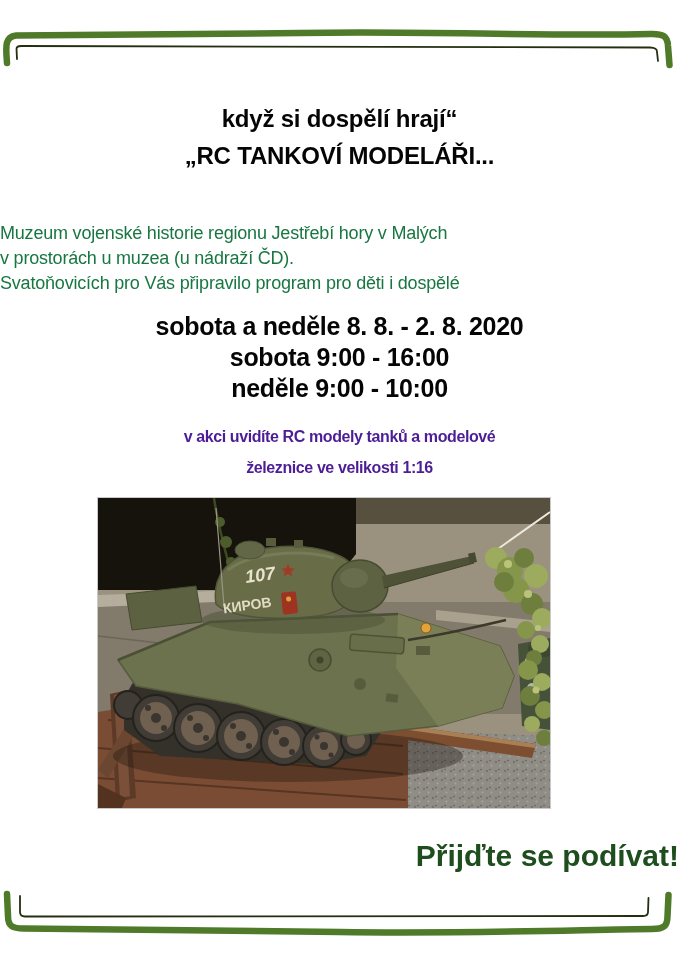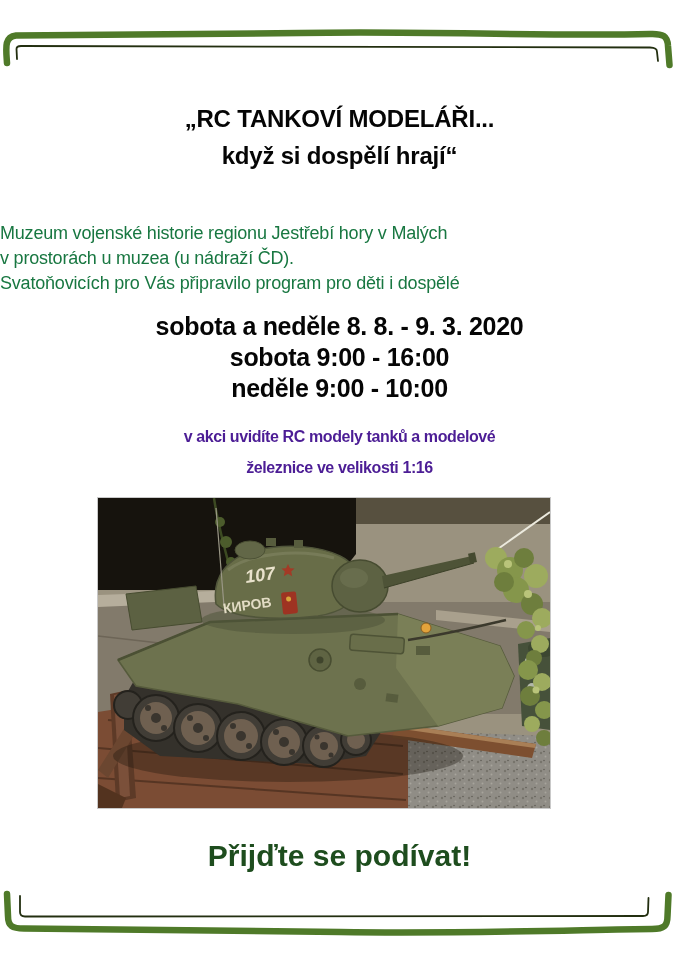--- a/index.html
+++ b/index.html
@@ -24,46 +24,46 @@
             letter-spacing:-0.3px;}
 
   .info{position:absolute;top:421px;left:0;right:0;text-align:center;
         color:#4c1d95;font-size:16px;font-weight:bold;line-height:31px;
         letter-spacing:-0.4px;}
 
   .photo{position:absolute;top:497px;left:97px;width:452px;height:310px;
          border:1px solid #c9c9c9;background:#fff;}
   .photo svg{display:block;width:452px;height:310px;}
 
-  .cta{position:absolute;top:836px;left:0;right:0;text-align:center;
+  .cta{position:absolute;top:836px;left:0;right:0;text-align:right;
        color:#1e4d1e;font-size:30px;font-weight:bold;line-height:40px;}
 </style>
 </head>
 <body>
 
 <div class="poster">
 
   <svg class="border top" viewBox="0 0 679 72" aria-hidden="true">
     <path d="M 7 63 C 6 48 4 37 16 35.5 L 300 33 C 420 30.5 540 36.5 650 34 C 663 33.5 667.5 36 668 46 L 669.5 65" fill="none" stroke="#4f7a29" stroke-width="6.5" stroke-linecap="round"></path>
     <path d="M 17 59 L 16.5 49 C 16.5 46.5 18 46 21 46 L 650 47.5 C 655.5 47.6 657 49 657 52 L 658 61" fill="none" stroke="#232f10" stroke-width="1.8" stroke-linecap="round"></path>
   </svg>
 
   <div class="title-block">
+    <div class="t12">když si dospělí hrají“</div>
     <div class="t12">„RC TANKOVÍ MODELÁŘI...</div>
-    <div class="t12">když si dospělí hrají“</div>
   </div>
 
   <div class="intro">
     <div>Muzeum vojenské historie regionu Jestřebí hory v Malých</div>
     <div>v prostorách u muzea (u nádraží ČD).</div>
     <div>Svatoňovicích pro Vás připravilo program pro děti i dospělé</div>
   </div>
 
   <div class="schedule">
-    <div>sobota a neděle 8. 8. - 9. 3. 2020</div>
+    <div>sobota a neděle 8. 8. - 2. 8. 2020</div>
     <div>sobota 9:00 - 16:00</div>
     <div>neděle 9:00 - 10:00</div>
   </div>
 
   <div class="info">
     <div>v akci uvidíte RC modely tanků a modelové</div>
     <div>železnice ve velikosti 1:16</div>
   </div>
 
   <div class="photo">

